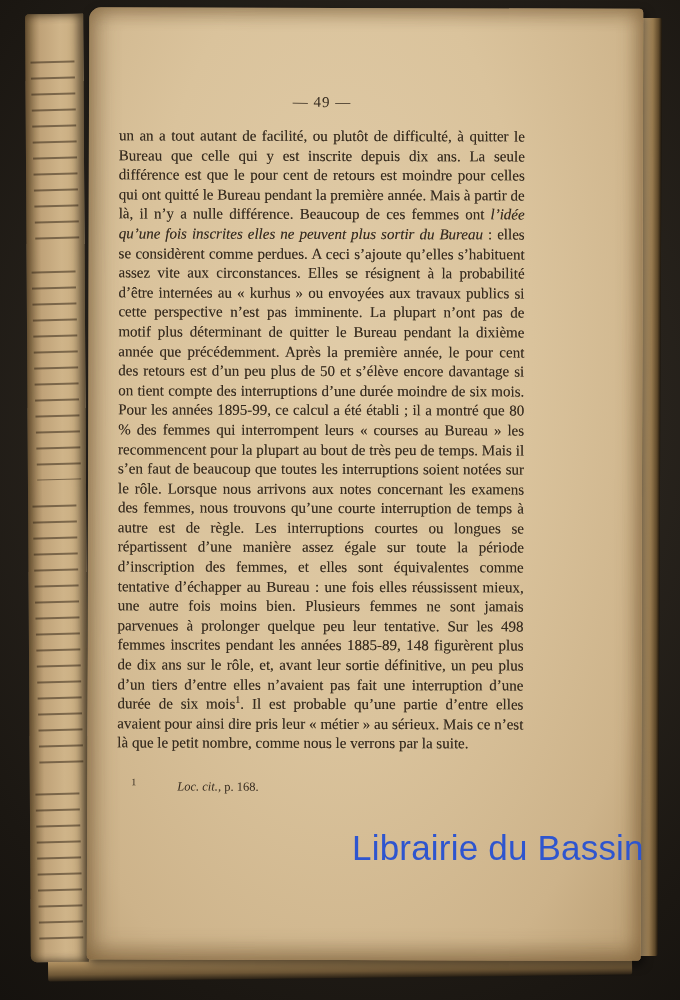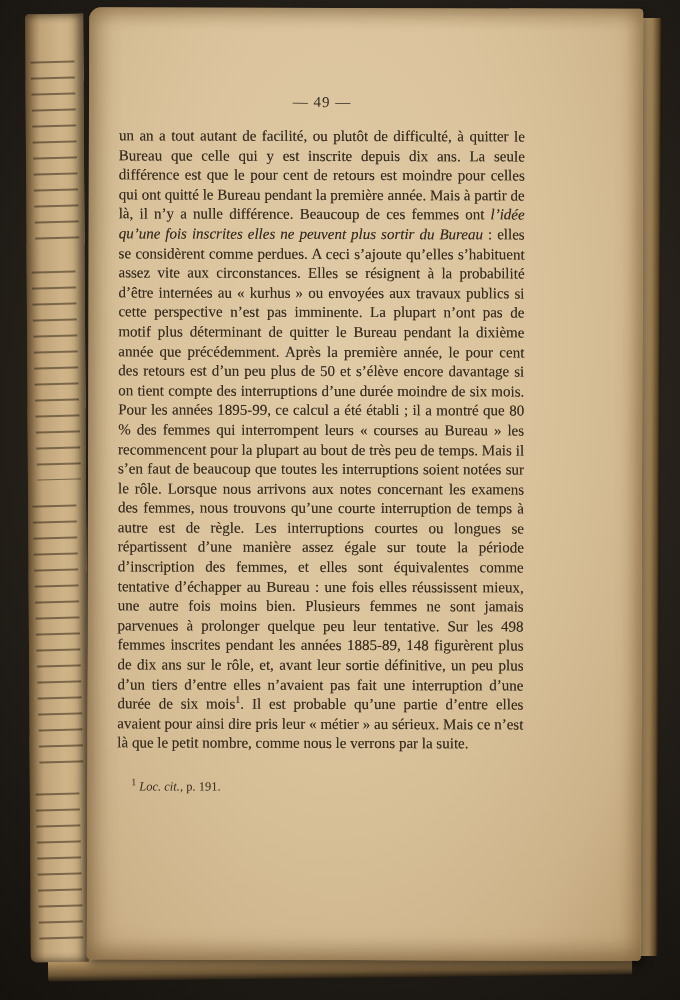--- a/index.html
+++ b/index.html
@@ -122,21 +122,21 @@
   .body-text em { font-style: italic; }
   .body-text sup, .footnote sup {
     font-size: 10px;
     line-height: 0;
   }
   .footnote {
     margin-top: 26px;
     font-size: 12.5px;
     text-indent: 14px;
   }
-  .footnote em { font-style: italic; }
+  .footnote em { font-style: italic; margin-left: 38px; }
 
   
   .watermark {
     position: absolute;
     left: 352px;
     top: 828px;
     z-index: 5;
     font-family: "Liberation Sans", sans-serif;
     font-size: 35px;
     color: #2e55cf;
@@ -163,20 +163,21 @@
   <div class="page">
     <div class="content">
 
       <div class="page-number">— 49 —</div>
 
       <div class="body-text">
         <span>un an a tout autant de facilité, ou plutôt de difficulté, à quitter le Bureau que celle qui y est inscrite depuis dix ans. La seule différence est que le pour cent de retours est moindre pour celles qui ont quitté le Bureau pendant la première année. Mais à partir de là, il n’y a nulle différence. Beaucoup de ces femmes ont </span><em>l’idée qu’une fois inscrites elles ne peuvent plus sortir du Bureau</em><span> : elles se considèrent comme perdues. A ceci s’ajoute qu’elles s’habituent assez vite aux circonstances. Elles se résignent à la probabilité d’être internées au « kurhus » ou envoyées aux travaux publics si cette perspective n’est pas imminente. La plupart n’ont pas de motif plus déterminant de quitter le Bureau pendant la dixième année que précédemment. Après la première année, le pour cent des retours est d’un peu plus de 50 et s’élève encore davantage si on tient compte des interruptions d’une durée moindre de six mois. Pour les années 1895-99, ce calcul a été établi ; il a montré que 80 % des femmes qui interrompent leurs « courses au Bureau » les recommencent pour la plupart au bout de très peu de temps. Mais il s’en faut de beaucoup que toutes les interruptions soient notées sur le rôle. Lorsque nous arrivons aux notes concernant les examens des femmes, nous trouvons qu’une courte interruption de temps à autre est de règle. Les interruptions courtes ou longues se répartissent d’une manière assez égale sur toute la période d’inscription des femmes, et elles sont équivalentes comme tentative d’échapper au Bureau : une fois elles réussissent mieux, une autre fois moins bien. Plusieurs femmes ne sont jamais parvenues à prolonger quelque peu leur tentative. Sur les 498 femmes inscrites pendant les années 1885-89, 148 figurèrent plus de dix ans sur le rôle, et, avant leur sortie définitive, un peu plus d’un tiers d’entre elles n’avaient pas fait une interruption d’une durée de six mois</span><sup>1</sup><span>. Il est probable qu’une partie d’entre elles avaient pour ainsi dire pris leur « métier » au sérieux. Mais ce n’est là que le petit nombre, comme nous le verrons par la suite.</span>
       </div>
 
       <div class="footnote">
-        <sup>1</sup> <em>Loc. cit.,</em><span> p. 191.</span>
+        <sup>1</sup> <em>Loc. cit.,</em><span> p. 168.</span>
       </div>
 
     </div>
   </div>
 
+  <div class="watermark">Librairie du Bassin</div>
 
 </div>
 
 </body></html>

